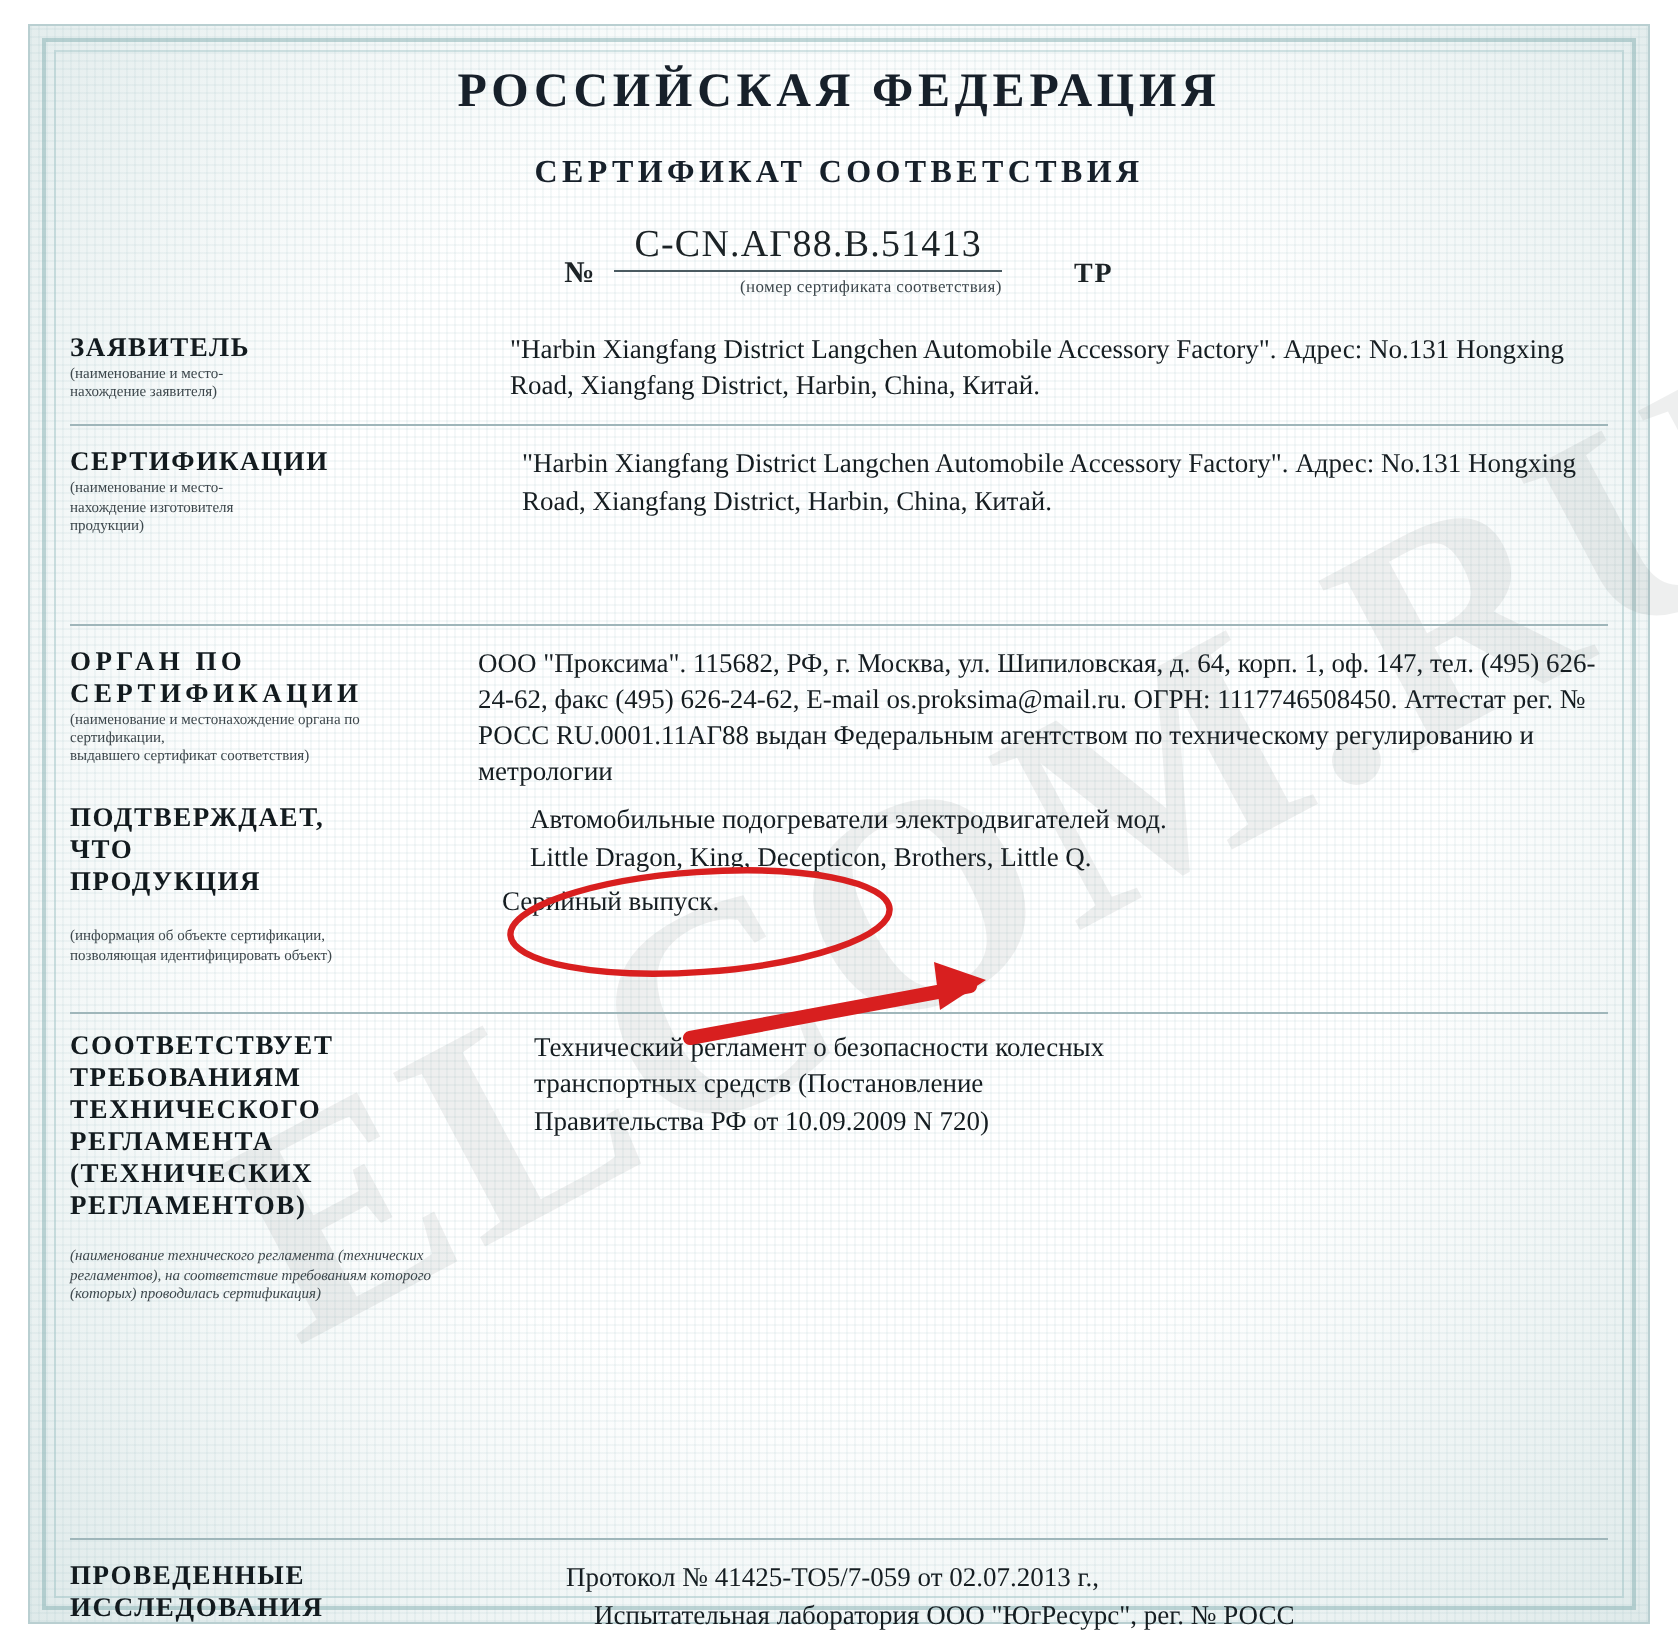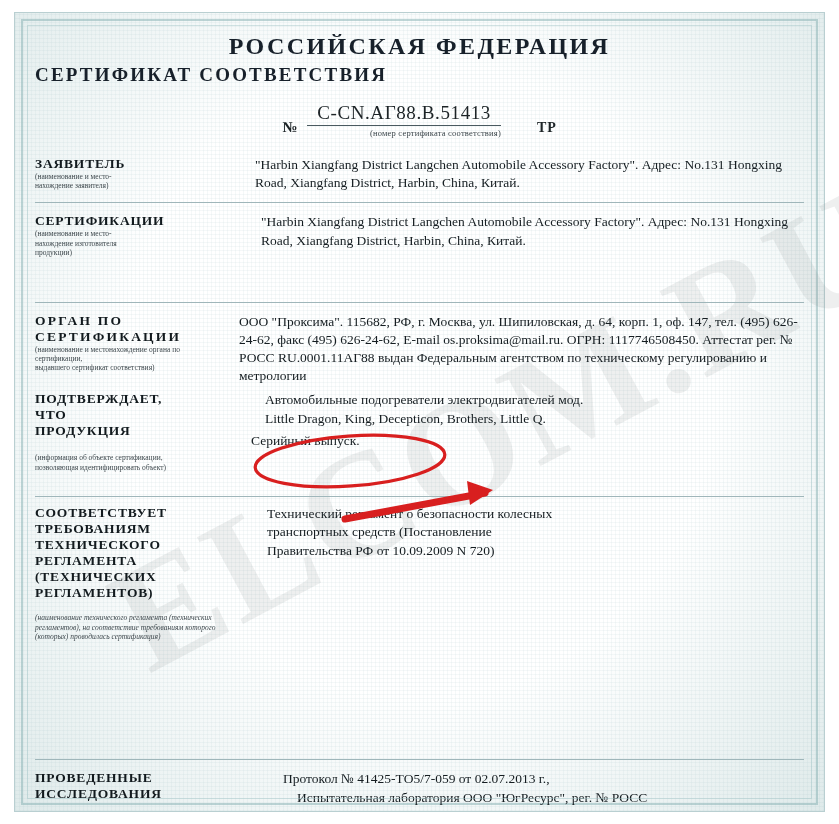--- a/index.html
+++ b/index.html
@@ -54,25 +54,25 @@
   }
   .title1 {
     text-align: center;
     font-size: 24px;
     font-weight: bold;
     letter-spacing: 2.4px;
     margin-top: 2px;
     color: #17202a;
   }
   .title2 {
-    text-align: left;
-    font-size: 19px;
+    text-align: center;
+    font-size: 16px;
     font-weight: bold;
     letter-spacing: 2.2px;
-    margin-top: 4px;
+    margin-top: 18px;
     color: #17202a;
   }
   .title3 {
     text-align: center;
     font-size: 14px;
     margin-top: 8px;
     color: #23292d;
   }
   .numrow {
     display: flex;

